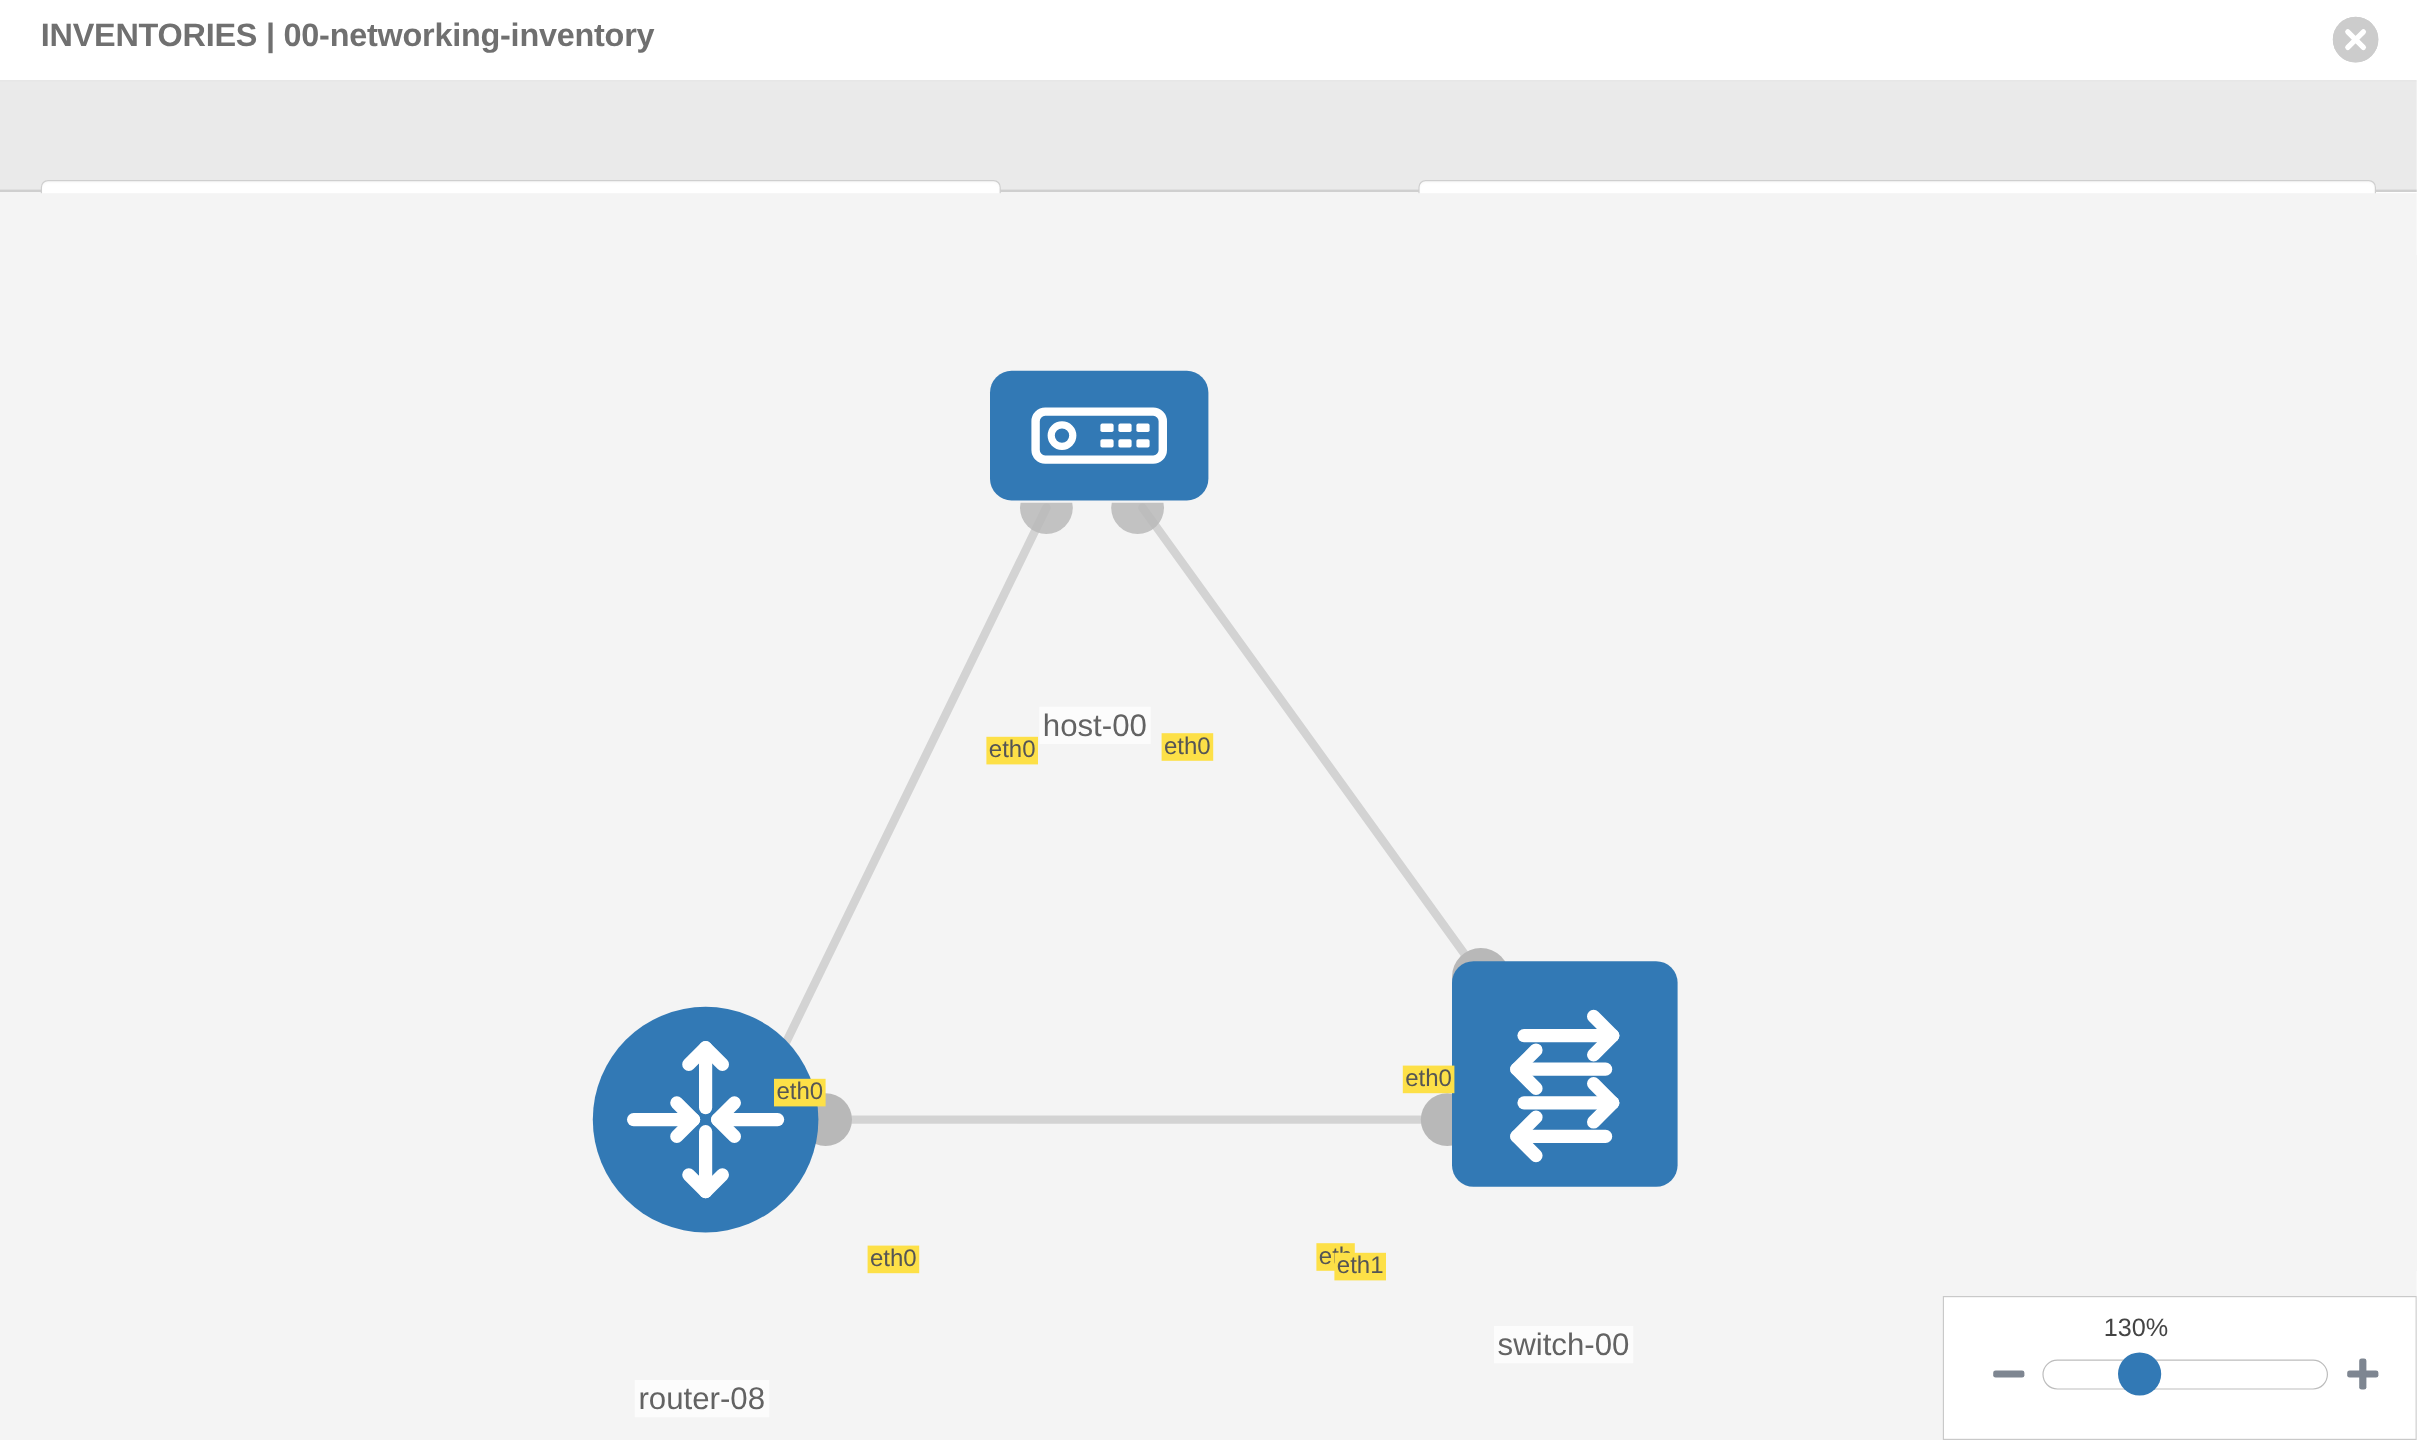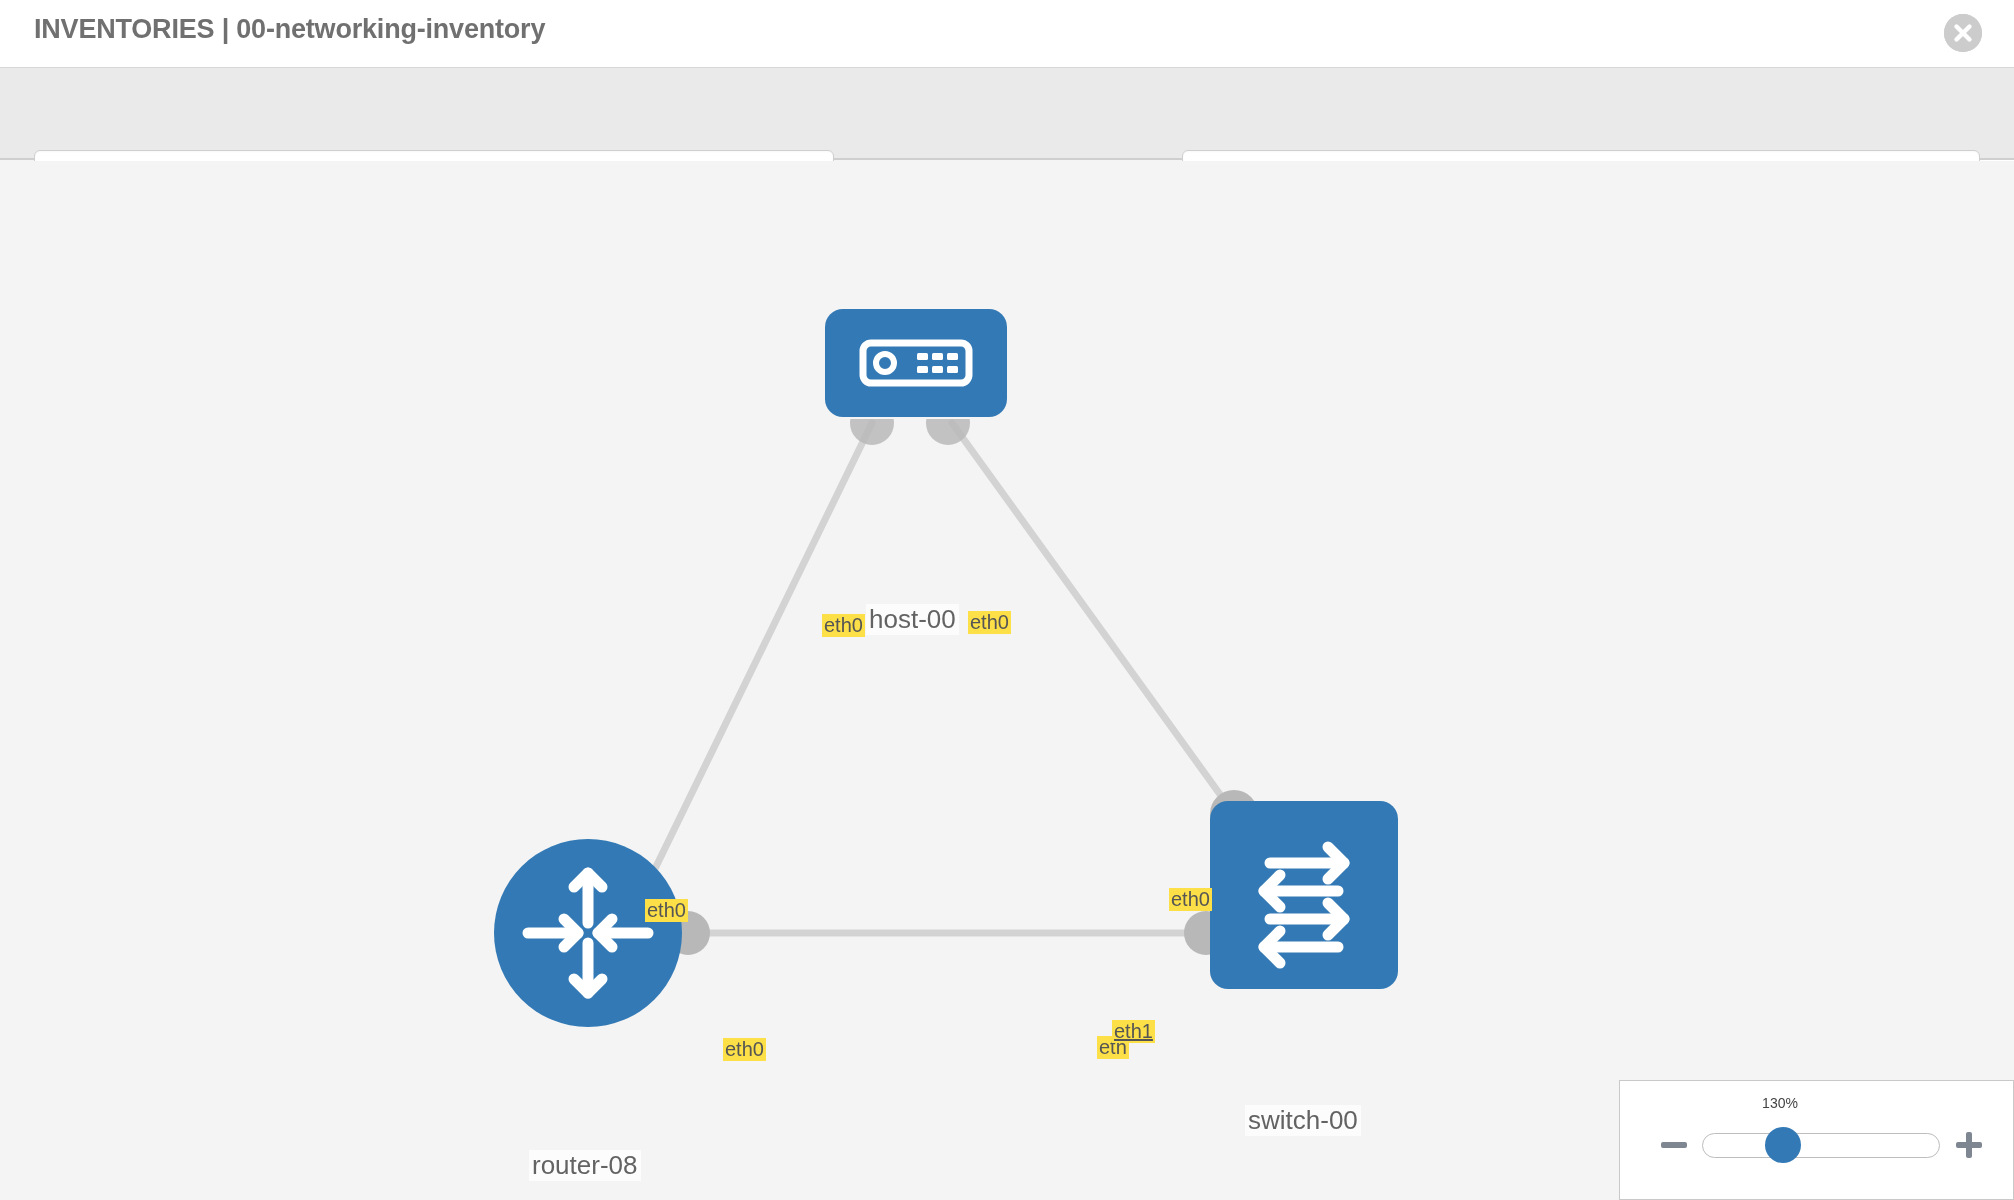--- a/index.html
+++ b/index.html
@@ -135,21 +135,21 @@
     left: 1619px; top: 1080px;
     width: 395px; height: 120px;
     background: #ffffff;
     border: 1px solid #c9c9c9;
   }
   .zoom-value {
     position: absolute;
     left: 0; top: 14px;
     width: 320px;
     text-align: center;
-    font-size: 14px;
+    font-size: 21px;
     color: #444444;
   }
   .zoom-minus, .zoom-plus {
     position: absolute;
     top: 48px;
     width: 32px; height: 32px;
     cursor: pointer;
   }
   .zoom-minus { left: 38px; }
   .zoom-plus  { left: 333px; }
@@ -297,30 +297,30 @@
 
           <path d="M60 118 L134 118"></path>
             <path d="M118 102 L134 118 L118 134"></path>
 
           <path d="M128 146 L54 146"></path>
             <path d="M70 130 L54 146 L70 162"></path>
         </g>
       </svg>
     </div>
 
-    <div class="node-label" style="left:866px; top:443px;text-align:center;">host-00</div>
+    <div class="node-label" style="left:866px; top:428px;text-align:center;">host-00</div>
     <div class="node-label" style="left:529px; top:989px;">router-08</div>
     <div class="node-label" style="left:1245px; top:944px;">switch-00</div>
 
     <div class="edge-label" style="left:822px; top:453px;">eth0</div>
     <div class="edge-label" style="left:968px; top:450px;">eth0</div>
     <div class="edge-label" style="left:645px; top:738px;">eth0</div>
     <div class="edge-label" style="left:1169px; top:727px;">eth0</div>
     <div class="edge-label" style="left:1097px; top:875px;">eth</div>
-    <div class="edge-label" style="left:1112px; top:859px;text-decoration:underline;">eth1</div>
+    <div class="edge-label" style="left:1112px; top:883px;">eth1</div>
     <div class="edge-label" style="left:723px; top:877px;">eth0</div>
   </div>
 
   <div class="zoom-panel">
     <div class="zoom-value">130%</div>
 
     <div class="zoom-minus">
       <svg width="32" height="32" viewBox="0 0 32 32" aria-hidden="true">
         <rect x="3" y="13" width="26" height="6" rx="2" fill="#7e8691"></rect>
       </svg>

